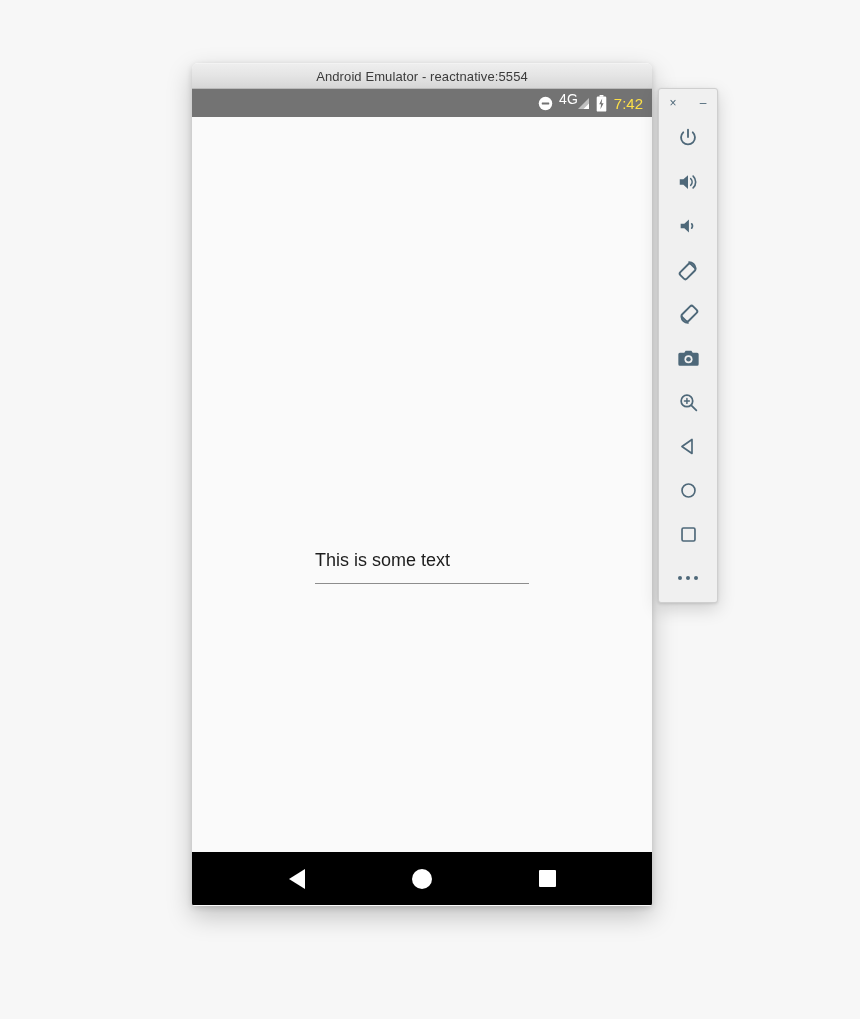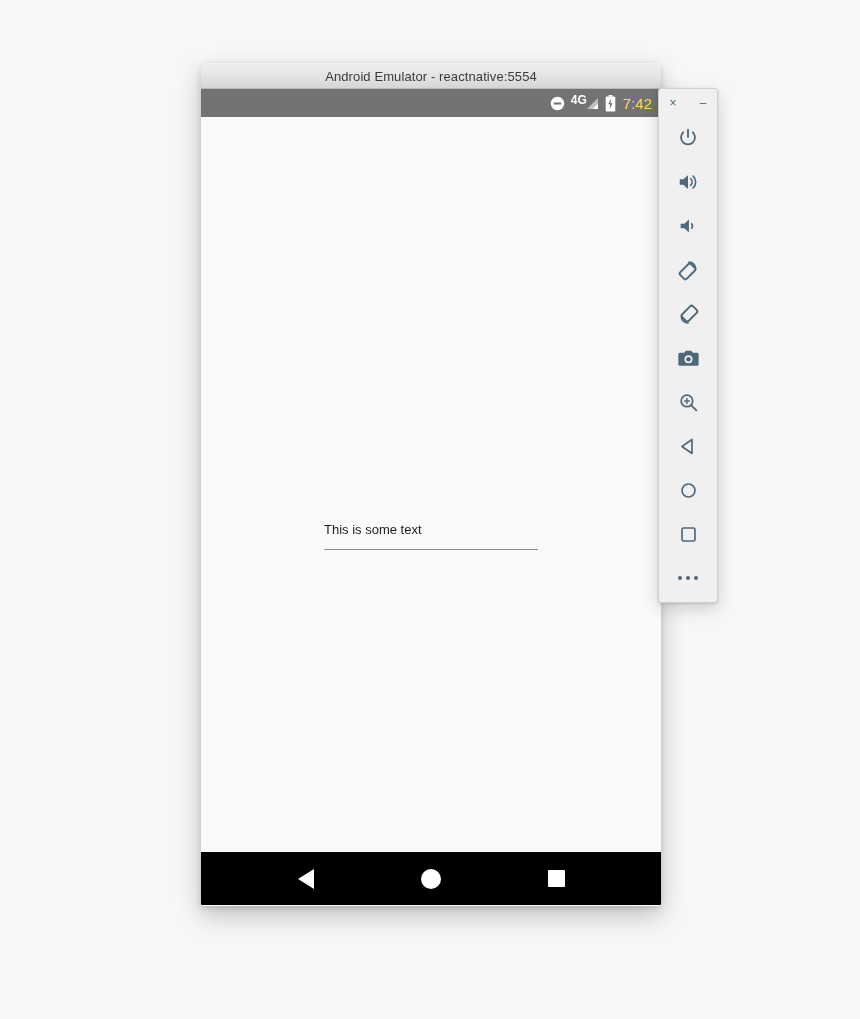--- a/index.html
+++ b/index.html
@@ -11,21 +11,21 @@
     height: 1019px;
     background: #f7f7f7;
     font-family: "Liberation Sans", sans-serif;
     overflow: hidden;
     position: relative;
   }
 
   
   #emulator-window {
     position: absolute;
-    left: 201px;
+    left: 192px;
     top: 63px;
     width: 460px;
     height: 843px;
     border-radius: 6px 6px 3px 3px;
     box-shadow: 0 10px 26px rgba(0,0,0,0.22), 0 2px 6px rgba(0,0,0,0.14);
     overflow: hidden;
     background: #fafafa;
   }
 
   #titlebar {
@@ -58,47 +58,47 @@
   }
   .sb-icon { display: flex; align-items: center; }
   #statusbar-time {
     color: #fde047;
     font-size: 15px;
     margin-left: 1px;
     line-height: 1;
   }
   #sb-4g-label {
     color: #ffffff;
-    font-size: 12px;
+    font-size: 14px;
     line-height: 1;
     position: relative;
     top: -4px;
     margin-right: -1px;
-    font-weight: bold;
   }
   .sb-signal-group { display: flex; align-items: flex-end; }
 
   
   #app-screen {
     height: 735px;
     background: #fafafa;
     position: relative;
   }
   #text-input-field {
     position: absolute;
     left: 123px;
     top: 405px;
     width: 214px;
   }
   #text-input-value {
-    font-size: 13px;
+    font-size: 18px;
     color: #1d1d1d;
     padding-bottom: 11px;
     line-height: 1.2;
     white-space: nowrap;
+    margin-top: 28px;
   }
   #text-input-underline {
     height: 1px;
     background: #8d8d8d;
     width: 100%;
   }
 
   
   #navbar {
     height: 53px;

